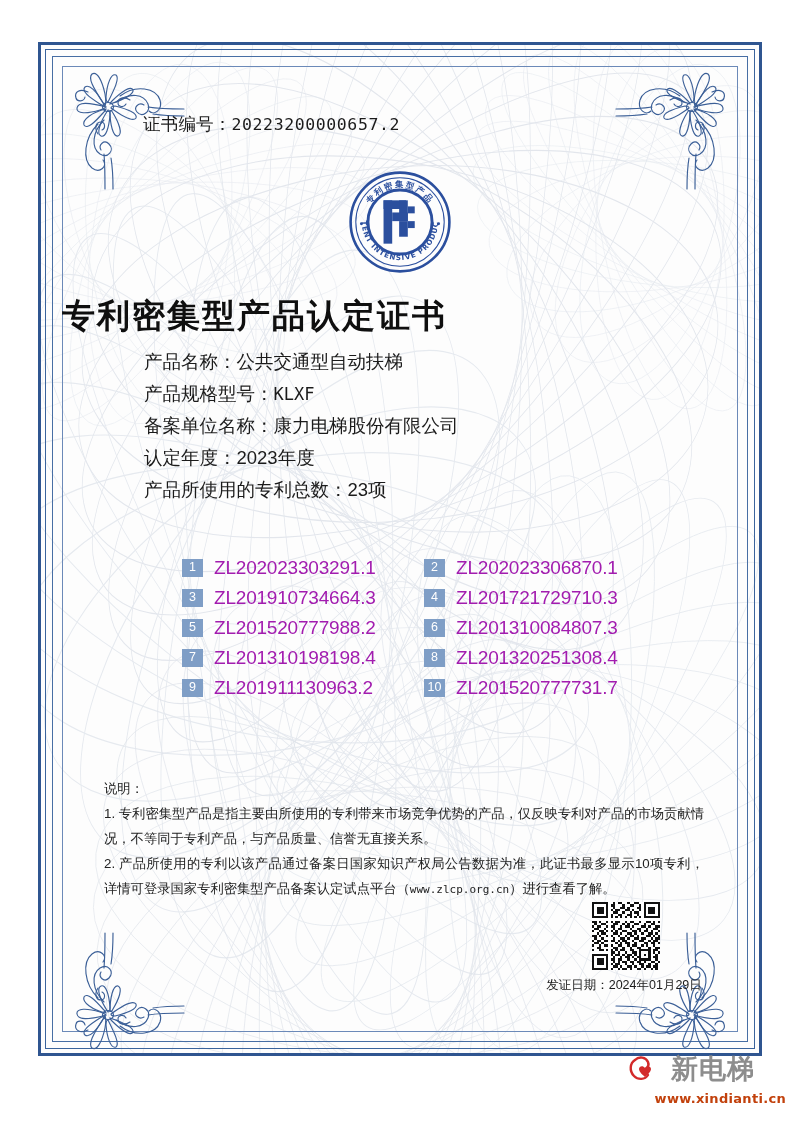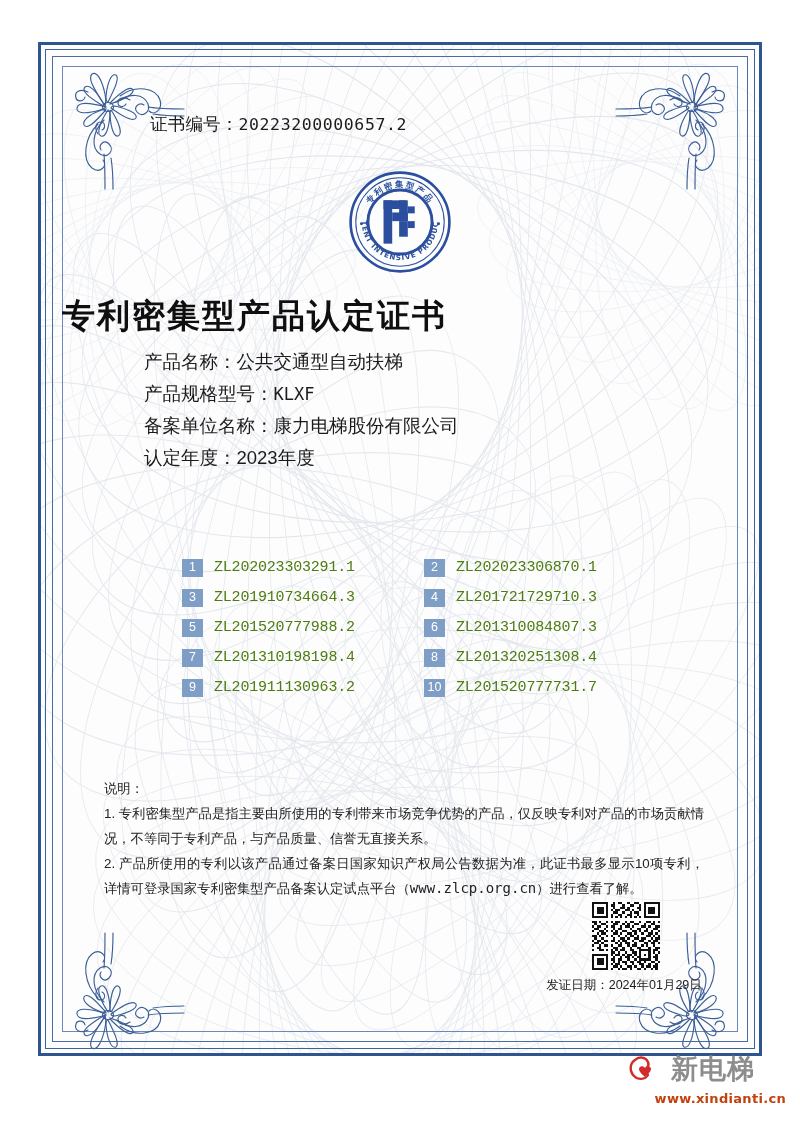--- a/index.html
+++ b/index.html
@@ -79,21 +79,21 @@
 
   
   .content {
     position: absolute;
     left: 62px; top: 66px;
     width: 676px; height: 966px;
   }
 
   .cert-no {
     position: absolute;
-    left: 88px;
+    left: 81px;
     top: 46px;
     font-size: 17.5px;
     letter-spacing: 0.2px;
     color: #1b1b1b;
     white-space: nowrap;
   }
   .cert-no .num {
     font-family: "DejaVu Sans Mono", "Liberation Mono", monospace;
     font-size: 16.5px;
     letter-spacing: 0.6px;
@@ -162,42 +162,42 @@
     padding: 0 2px;
     background: #7f9ec6;
     color: #ffffff;
     font-size: 12.5px;
     font-family: "Liberation Sans", sans-serif;
     line-height: 1;
     margin-right: 11px;
     flex: none;
   }
   .patent-no {
-    font-family: Liberation Mono, monospace;
-    font-size: 15px;
+    font-family: Liberation Sans, sans-serif;
+    font-size: 19px;
     letter-spacing: -0.2px;
-    color: #4d7c0f;
+    color: #a21caf;
     white-space: nowrap;
   }
 
   
   .notes {
     position: absolute;
     left: 42px;
     top: 710px;
     width: 600px;
     font-size: 13.3px;
     line-height: 25px;
     color: #222222;
   }
   .notes-title { margin-bottom: 0px; }
   .notes p { margin: 0; text-align: justify; }
   .notes .url {
     font-family: "DejaVu Sans Mono", "Liberation Mono", monospace;
-    font-size: 14px;
+    font-size: 11px;
   }
 
   
   .qr-block {
     position: absolute;
     right: 22px;
     top: 836px;
     width: 180px;
     text-align: center;
   }
@@ -480,20 +480,23 @@
         <span>产品名称：</span><span>公共交通型自动扶梯</span>
       </div>
       <div class="field-row">
         <span>产品规格型号：</span><span class="val-mono">KLXF</span>
       </div>
       <div class="field-row">
         <span>备案单位名称：</span><span>康力电梯股份有限公司</span>
       </div>
       <div class="field-row">
         <span>认定年度：</span><span>2023年度</span>
+      </div>
+      <div class="field-row">
+        <span>产品所使用的专利总数：</span><span>23项</span>
       </div>
     </div>
 
     <div class="patent-grid">
       <div class="patent-item">
         <span class="patent-badge">1</span>
         <span class="patent-no">ZL202023303291.1</span>
       </div>
       <div class="patent-item">
         <span class="patent-badge">2</span>

